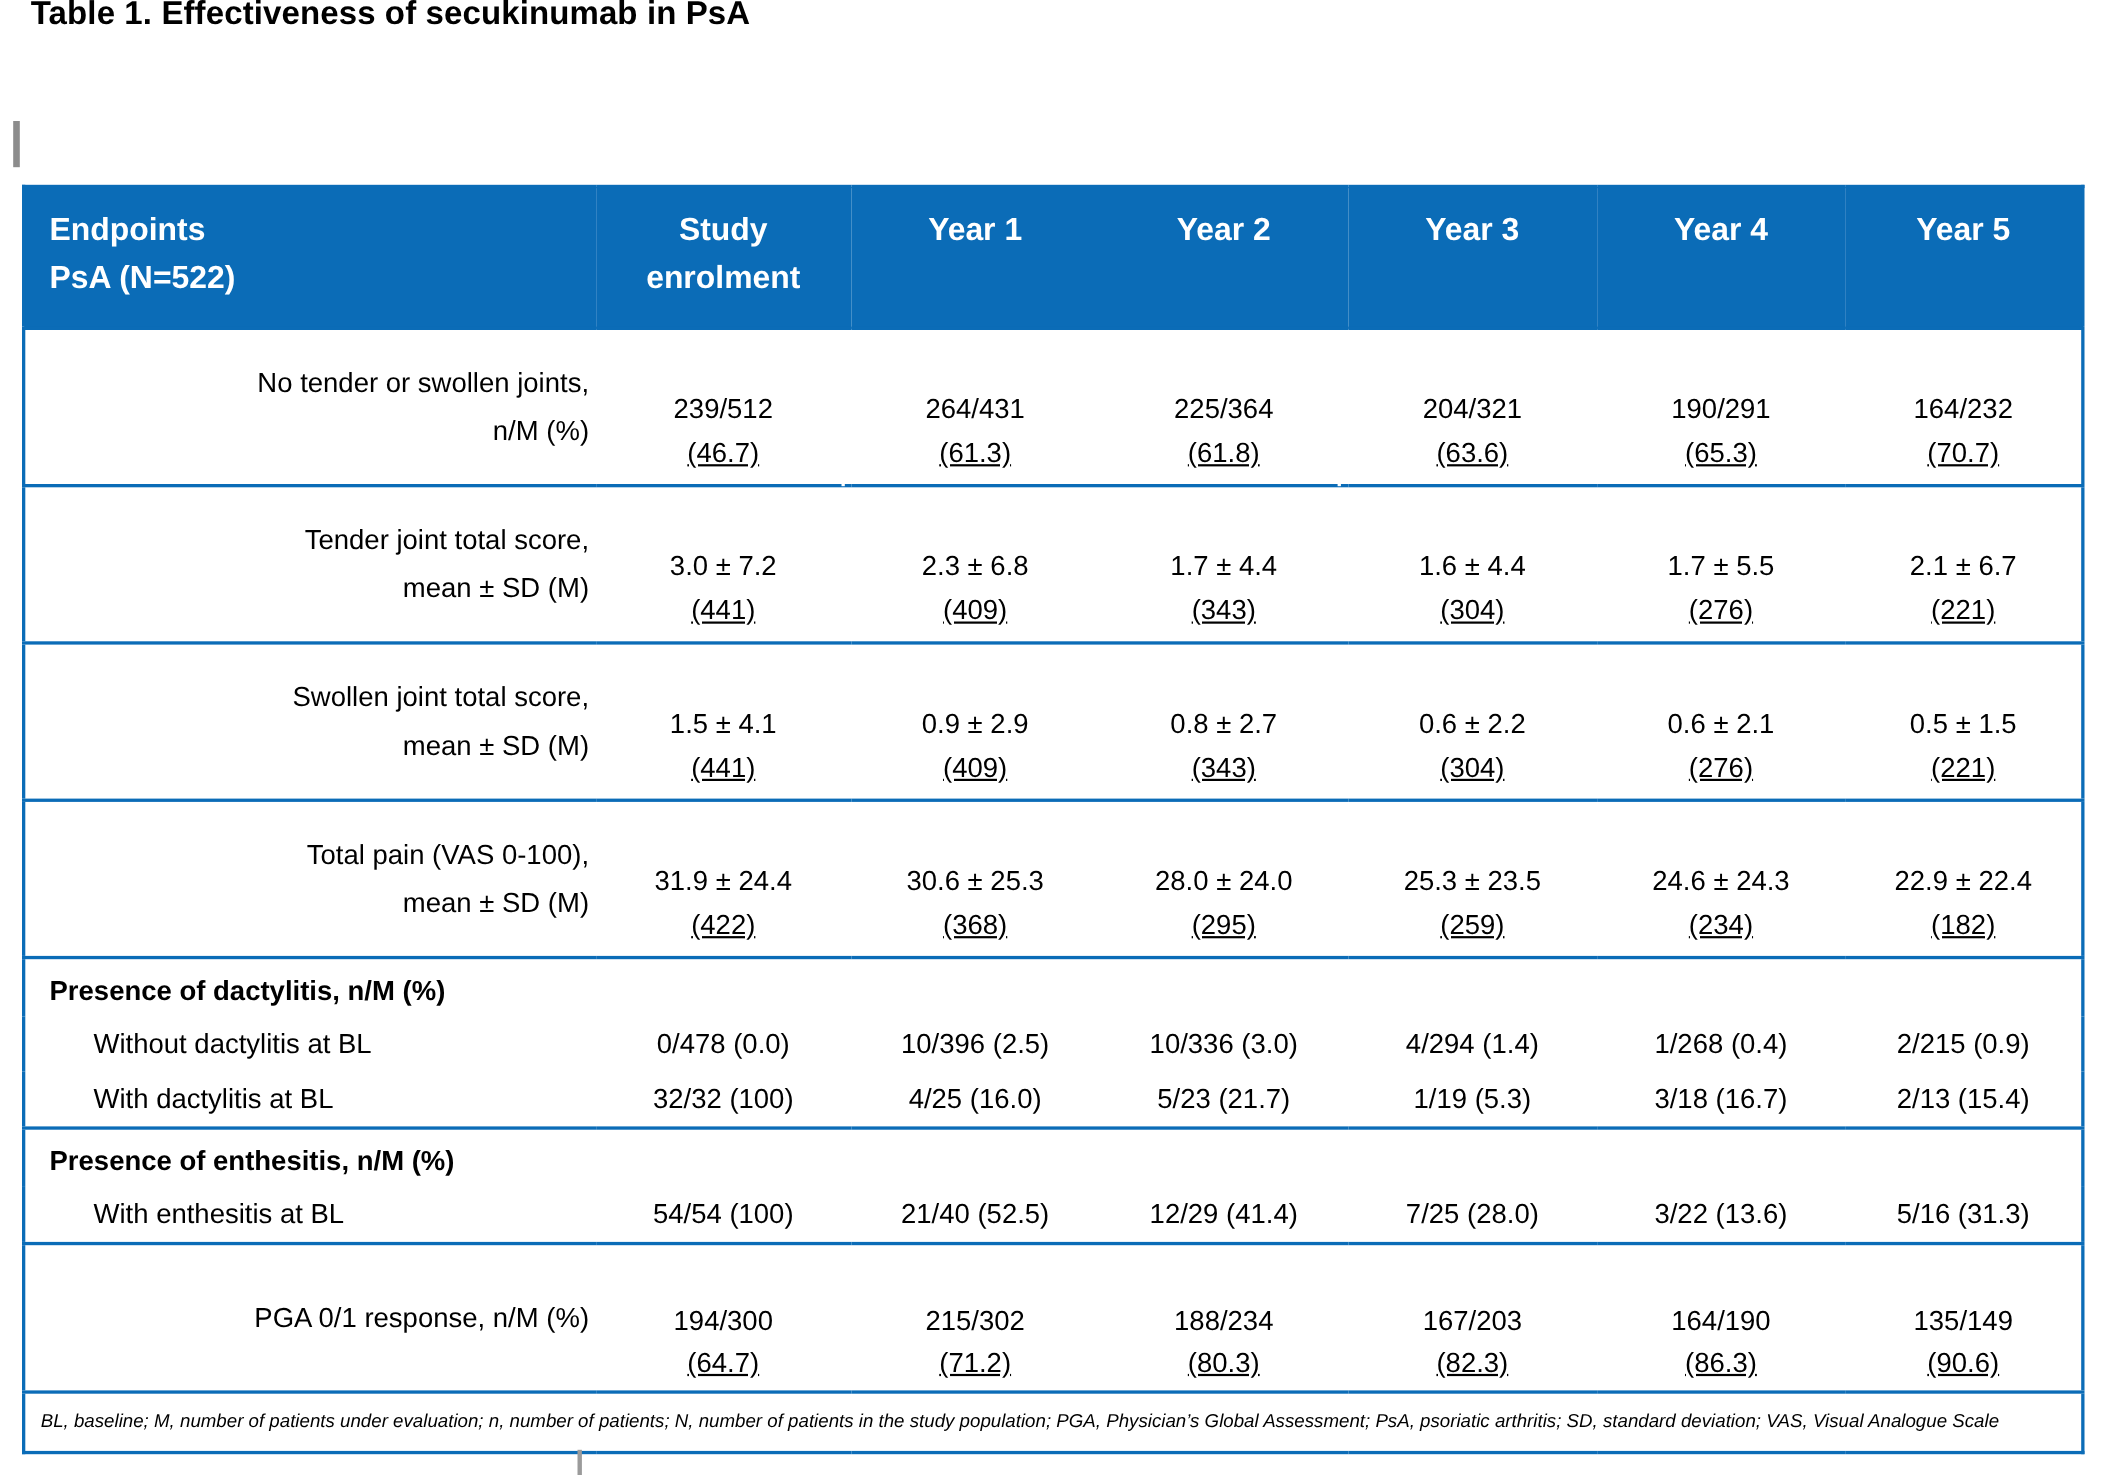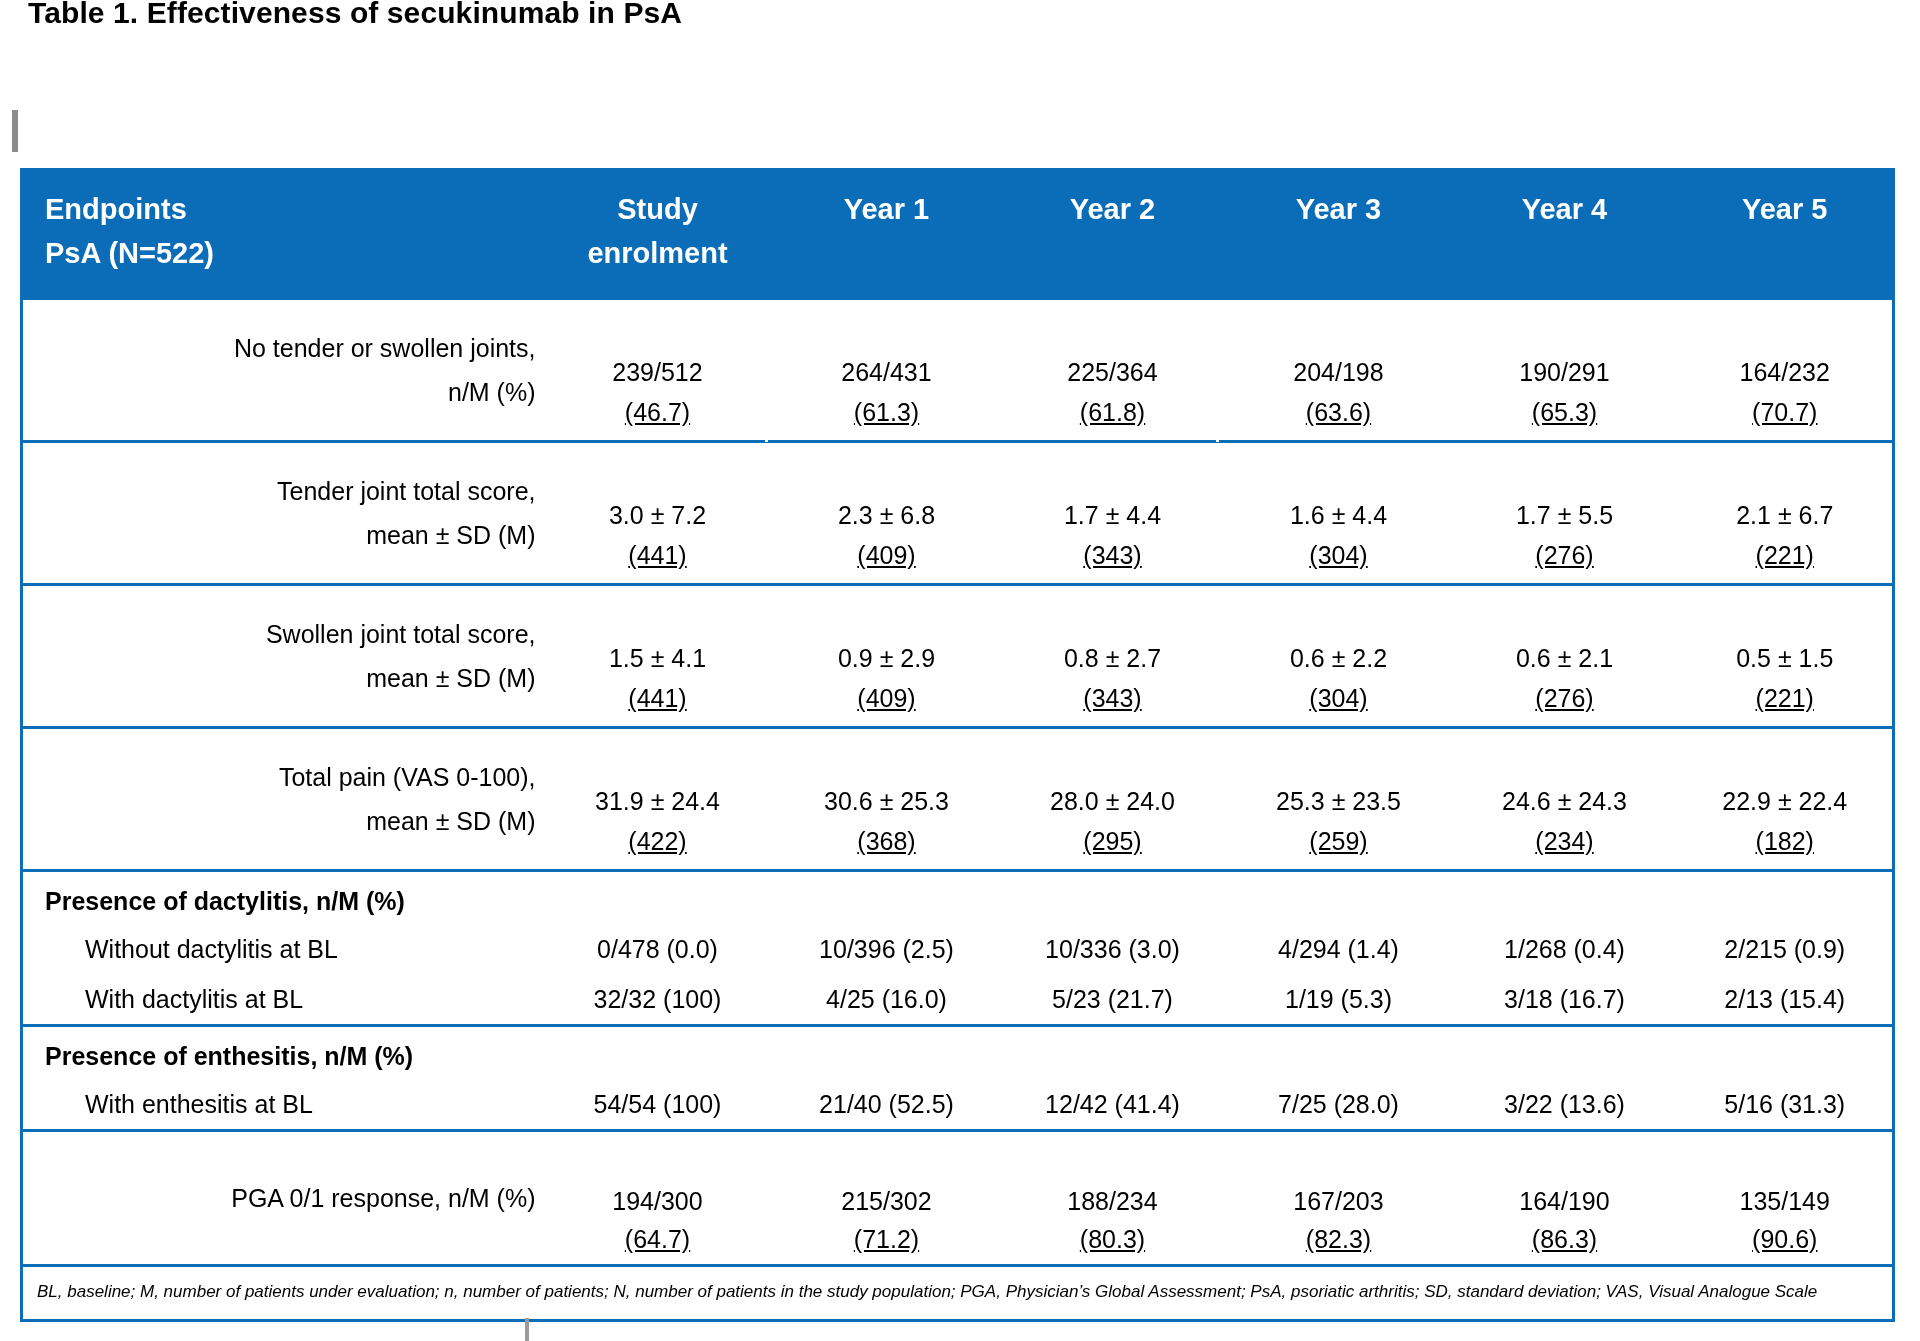--- a/index.html
+++ b/index.html
@@ -199,21 +199,21 @@
             </td>
           <td>
               <span class="v1">264/431</span>
               <span class="v2">(61.3)</span>
             </td>
           <td>
               <span class="v1">225/364</span>
               <span class="v2">(61.8)</span>
             </td>
           <td>
-              <span class="v1">204/198</span>
+              <span class="v1">204/321</span>
               <span class="v2">(63.6)</span>
             </td>
           <td>
               <span class="v1">190/291</span>
               <span class="v2">(65.3)</span>
             </td>
           <td>
               <span class="v1">164/232</span>
               <span class="v2">(70.7)</span>
             </td>
@@ -334,21 +334,21 @@
           <td>2/13 (15.4)</td>
         </tr>
 
         <tr class="grouphead">
           <td colspan="7">Presence of enthesitis, n/M (%)</td>
         </tr>
         <tr class="sub">
           <td class="sublabel">With enthesitis at BL</td>
           <td>54/54 (100)</td>
           <td>21/40 (52.5)</td>
-          <td>12/42 (41.4)</td>
+          <td>12/29 (41.4)</td>
           <td>7/25 (28.0)</td>
           <td>3/22 (13.6)</td>
           <td>5/16 (31.3)</td>
         </tr>
 
         <tr class="pga">
           <td class="rowlabel">PGA 0/1 response, n/M (%)</td>
           <td>
               <span class="v1">194/300</span>
               <span class="v2">(64.7)</span>

